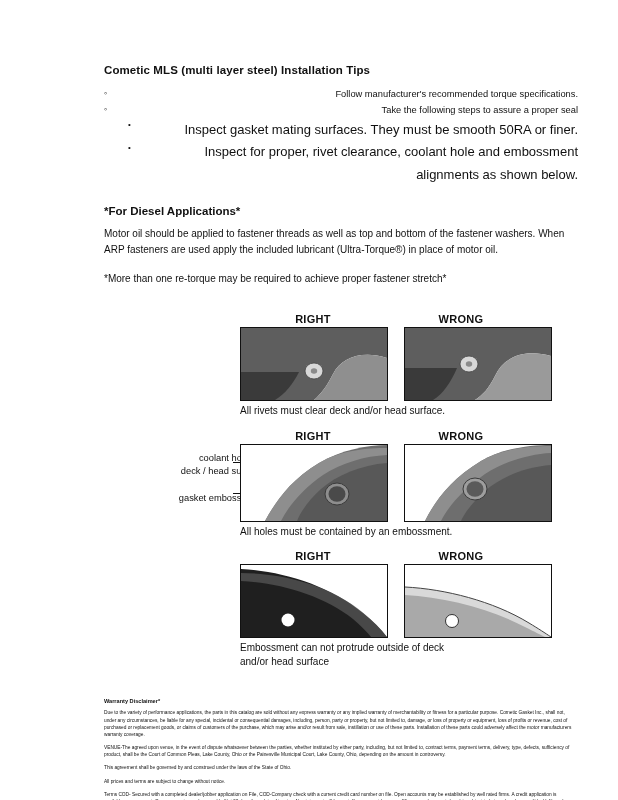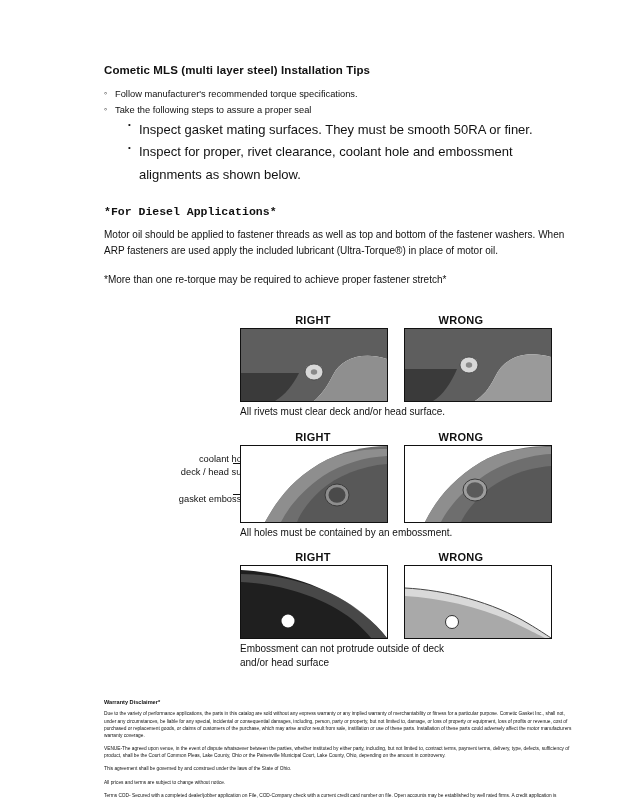--- a/index.html
+++ b/index.html
@@ -27,20 +27,21 @@
     font-weight: bold;
     margin: 0 0 10px 64px;
     letter-spacing: 0.1px;
   }
   ul.bullets {
     list-style: none;
     margin: 0 0 0 64px;
     padding: 0;
     font-size: 9.3px;
     line-height: 1.75;
+    text-align: right;
   }
   ul.bullets > li {
     position: relative;
     padding-left: 11px;
   }
   ul.bullets > li::before {
     content: "\25E6";
     position: absolute;
     left: 0;
     top: -0.5px;
@@ -61,21 +62,20 @@
     content: "\2022";
     position: absolute;
     left: 0;
     top: -0.5px;
     font-size: 8px;
   }
   h2.subtitle {
     font-size: 11.5px;
     font-weight: bold;
     margin: 18px 0 9px 64px;
-    font-family: Liberation Mono, monospace;
   }
   p.body {
     font-size: 10px;
     line-height: 1.62;
     margin: 0 0 0 64px;
     max-width: 470px;
   }
   p.body + p.body {
     margin-top: 13px;
   }

